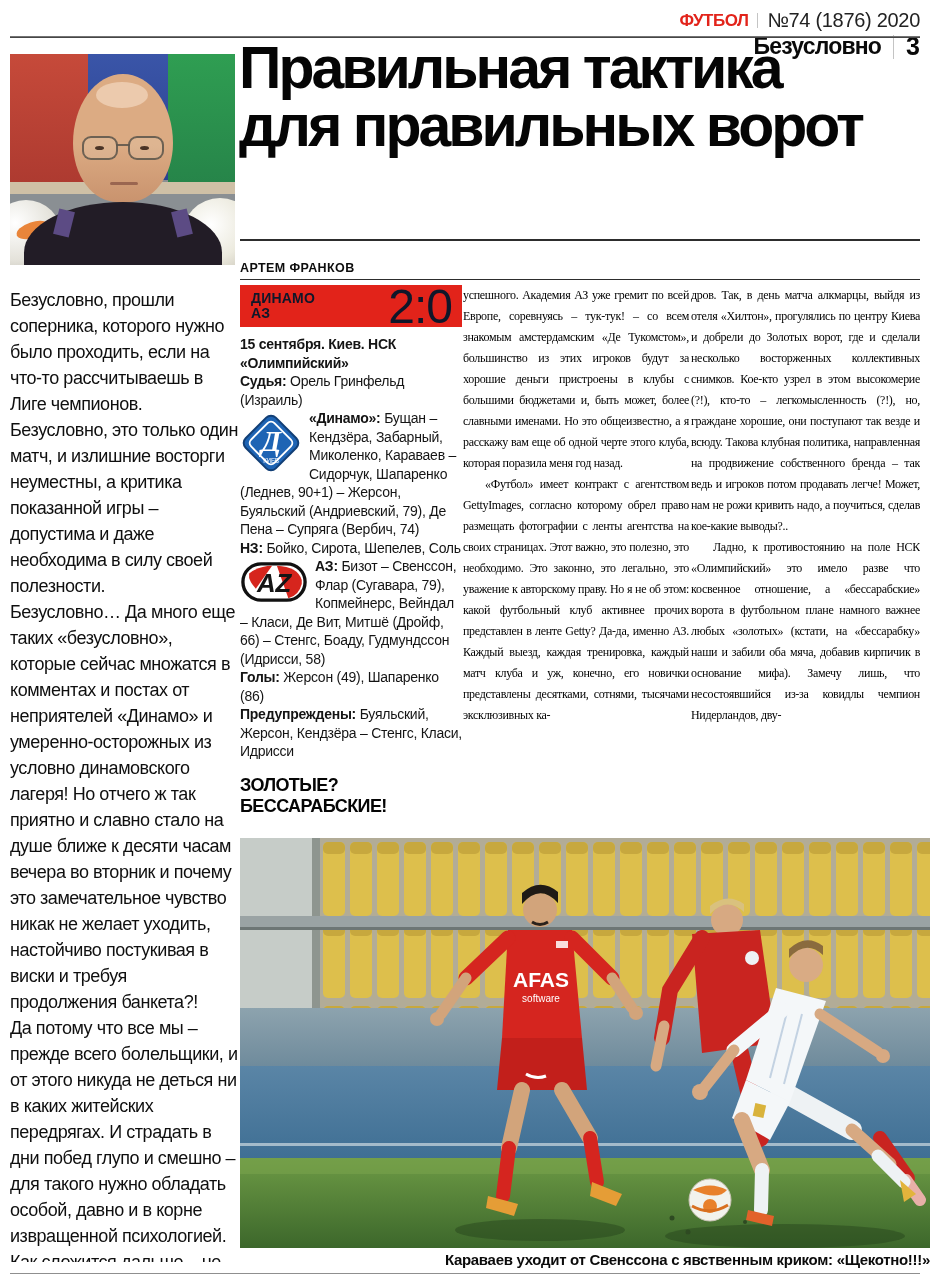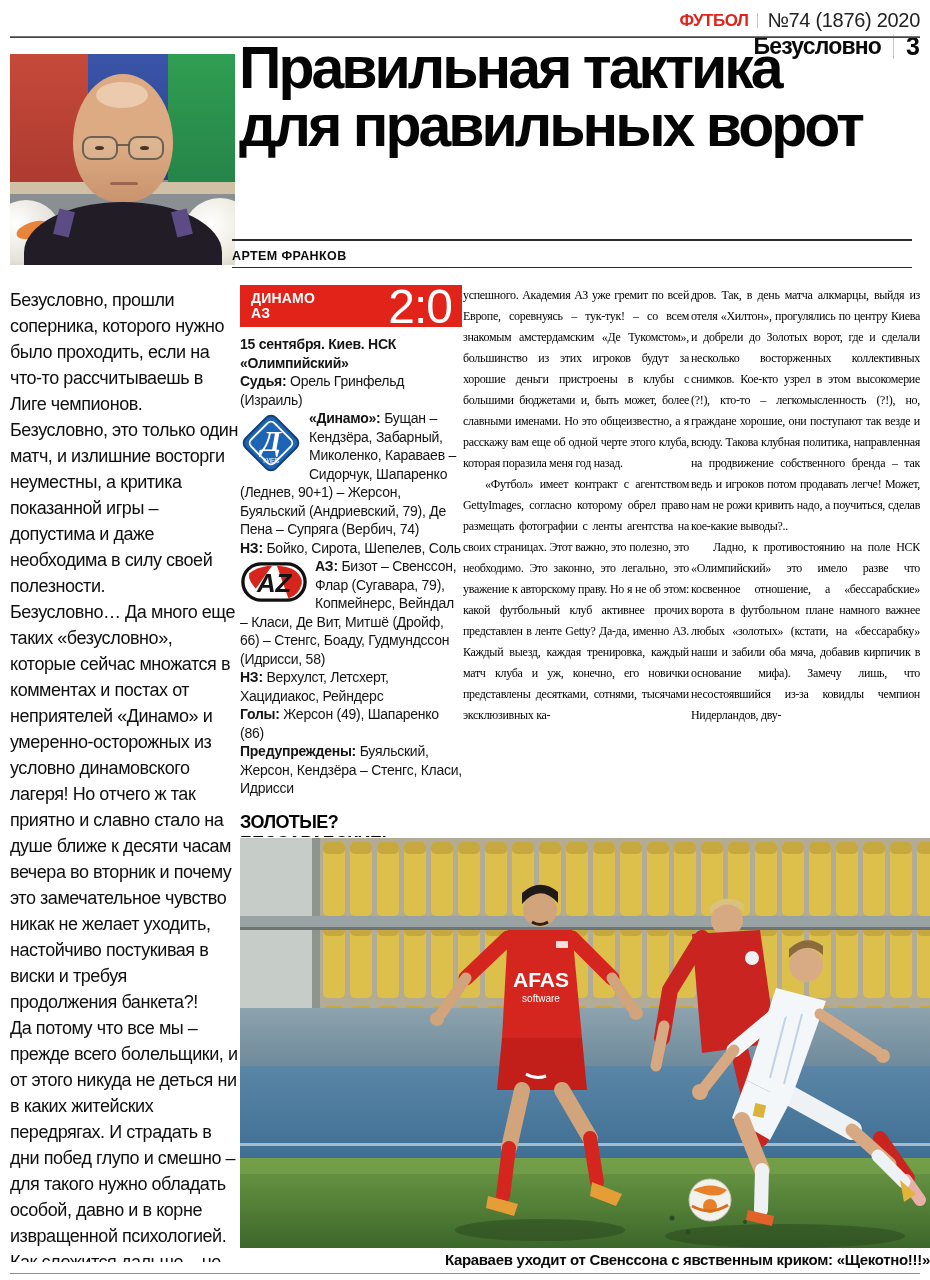--- a/index.html
+++ b/index.html
@@ -41,30 +41,30 @@
   .ap-lens  { top:82px; width:36px; height:24px; border:2px solid rgba(96,88,76,.9); border-radius:9px; background:rgba(235,225,210,.18); }
   .lens-l { left:72px; } .lens-r { left:118px; }
   .ap-bridge{ left:106px; top:90px; width:14px; height:2px; background:rgba(96,88,76,.9); }
   .ap-eye   { top:92px; width:9px; height:4px; border-radius:50%; background:#4a3426; }
   .eye-l { left:85px; } .eye-r { left:130px; }
   .ap-mouth { left:100px; top:128px; width:28px; height:3px; border-radius:3px; background:#9a6650; }
 
   
   .headline { left:239px; top:40px; width:692px; font-weight:bold; font-size:59px; line-height:0.98;
               letter-spacing:-3px; color:#050505; font-stretch:ultra-condensed; }
-  .byline { left:232px; top:239px; width:680px; border-top:2px solid #2d2d2d; border-bottom:1px solid #2d2d2d;
-            padding:8px 0 4px; font-size:12.5px; font-weight:bold; letter-spacing:0.4px; color:#0d0d0d; }
+  .byline { left:240px; top:239px; width:680px; border-top:2px solid #2d2d2d; border-bottom:1px solid #2d2d2d;
+            padding:20px 0 4px; font-size:12.5px; font-weight:bold; letter-spacing:0.4px; color:#0d0d0d; }
 
   
   .lead { left:10px; top:287px; width:228px; height:975px; overflow:hidden;
           font-size:18px; line-height:26px; letter-spacing:-0.45px; color:#0f0f0f; white-space:pre-line; }
 
   
   .col2 { left:240px; top:285px; width:222px; height:552px; overflow:hidden; }
-  .scorebox { height:42px; background:#e2231a; color:#ffffff; display:flex; justify-content:space-between;
+  .scorebox { height:42px; background:#e2231a; color:#0f172a; display:flex; justify-content:space-between;
               align-items:center; padding:0 10px 0 11px; }
   .teams { font-size:14px; font-weight:bold; line-height:15px; letter-spacing:0.2px; }
   .score { font-size:48px; font-weight:normal; letter-spacing:-1px; }
   .minfo { margin-top:8px; font-size:14px; line-height:18.5px; letter-spacing:-0.25px; color:#141414; }
   .minfo b { font-weight:bold; }
   .venue { font-weight:bold; }
   .squad { overflow:visible; }
   .logo-float { float:left; margin:3px 7px 2px 0; }
   .sect-head { margin-top:14px; font-size:18px; font-weight:bold; letter-spacing:-0.6px; color:#050505; }
   .serif { font-family:"Liberation Serif", serif; font-size:12px; line-height:21px;
@@ -160,21 +160,20 @@
         <svg width="68" height="44" viewBox="0 0 70 46">
           <rect x="2.5" y="4" width="65" height="38" rx="19" fill="#ffffff" stroke="#111111" stroke-width="3.5"></rect>
           <path d="M9,14 Q20,6 33,6 L16,30 Q9,22 9,18 Z" fill="#d6251d"></path>
           <path d="M38,6 Q60,7 64,21 L64,25 Q61,37 50,40 Z" fill="#d6251d"></path>
           <text x="35" y="33" text-anchor="middle" font-family="Liberation Sans, sans-serif" font-style="italic" font-weight="bold" font-size="27" fill="#141414">AZ</text>
         </svg>
       </span>
       <b>АЗ:</b><span> Бизот – Свенссон, Флар (Сугавара, 79), Копмейнерс, Вейндал – Класи, Де Вит, Митшё (Дройф, 66) – Стенгс, Боаду, Гудмундссон (Идрисси, 58)</span>
     </div>
     <div style="clear:left"></div>
-    <div><b>НЗ:</b><span> Верхулст, Летсхерт, Хацидиакос, Рейндерс</span></div>
     <div><b>Голы:</b><span> Жерсон (49), Шапаренко (86)</span></div>
     <div><b>Предупреждены:</b><span> Буяльский, Жерсон, Кендзёра – Стенгс, Класи, Идрисси</span></div>
   </div>
 
   <div class="sect-head">ЗОЛОТЫЕ? БЕССАРАБСКИЕ!</div>
 
 </div>
 
 <div class="abs col3">
   <p class="serif">успешного. Академия АЗ уже гремит по всей Европе, соревнуясь – тук-тук! – со всем знакомым амстердамским «Де Тукомстом», большинство из этих игроков будут за хорошие деньги пристроены в клубы с большими бюджетами и, быть может, более славными именами. Но это общеизвестно, а я расскажу вам еще об одной черте этого клуба, которая поразила меня год назад.</p>

